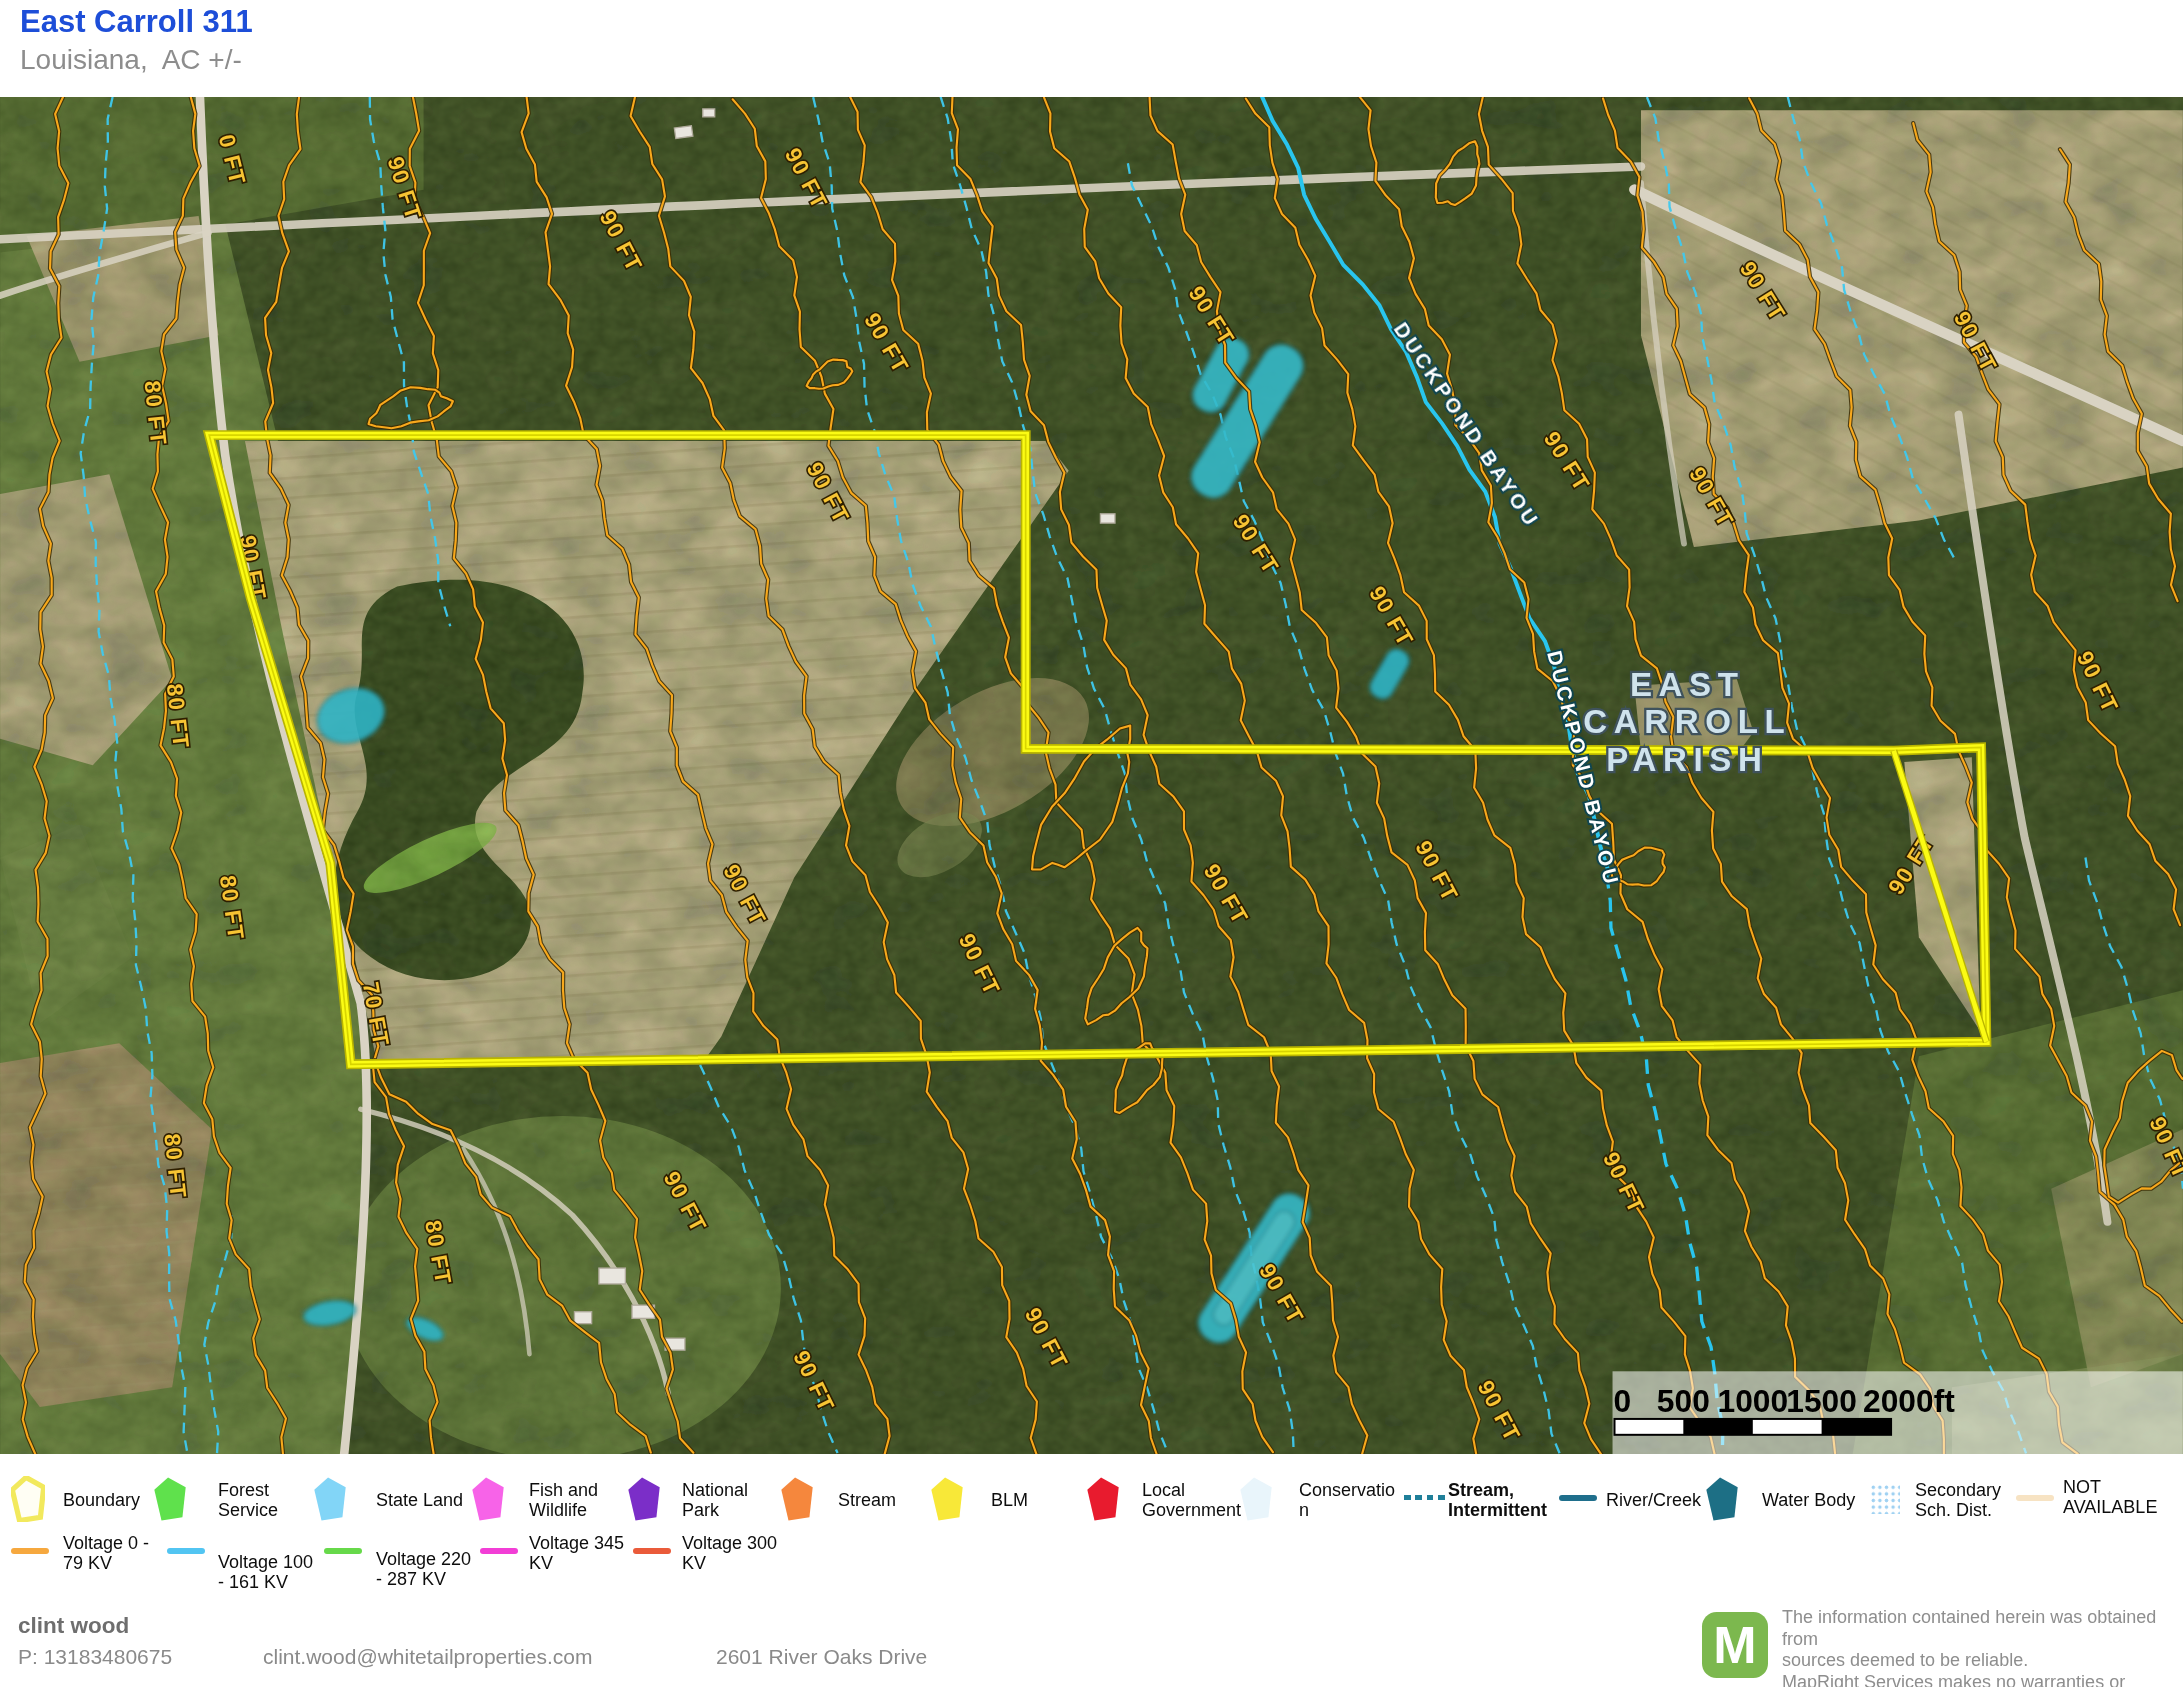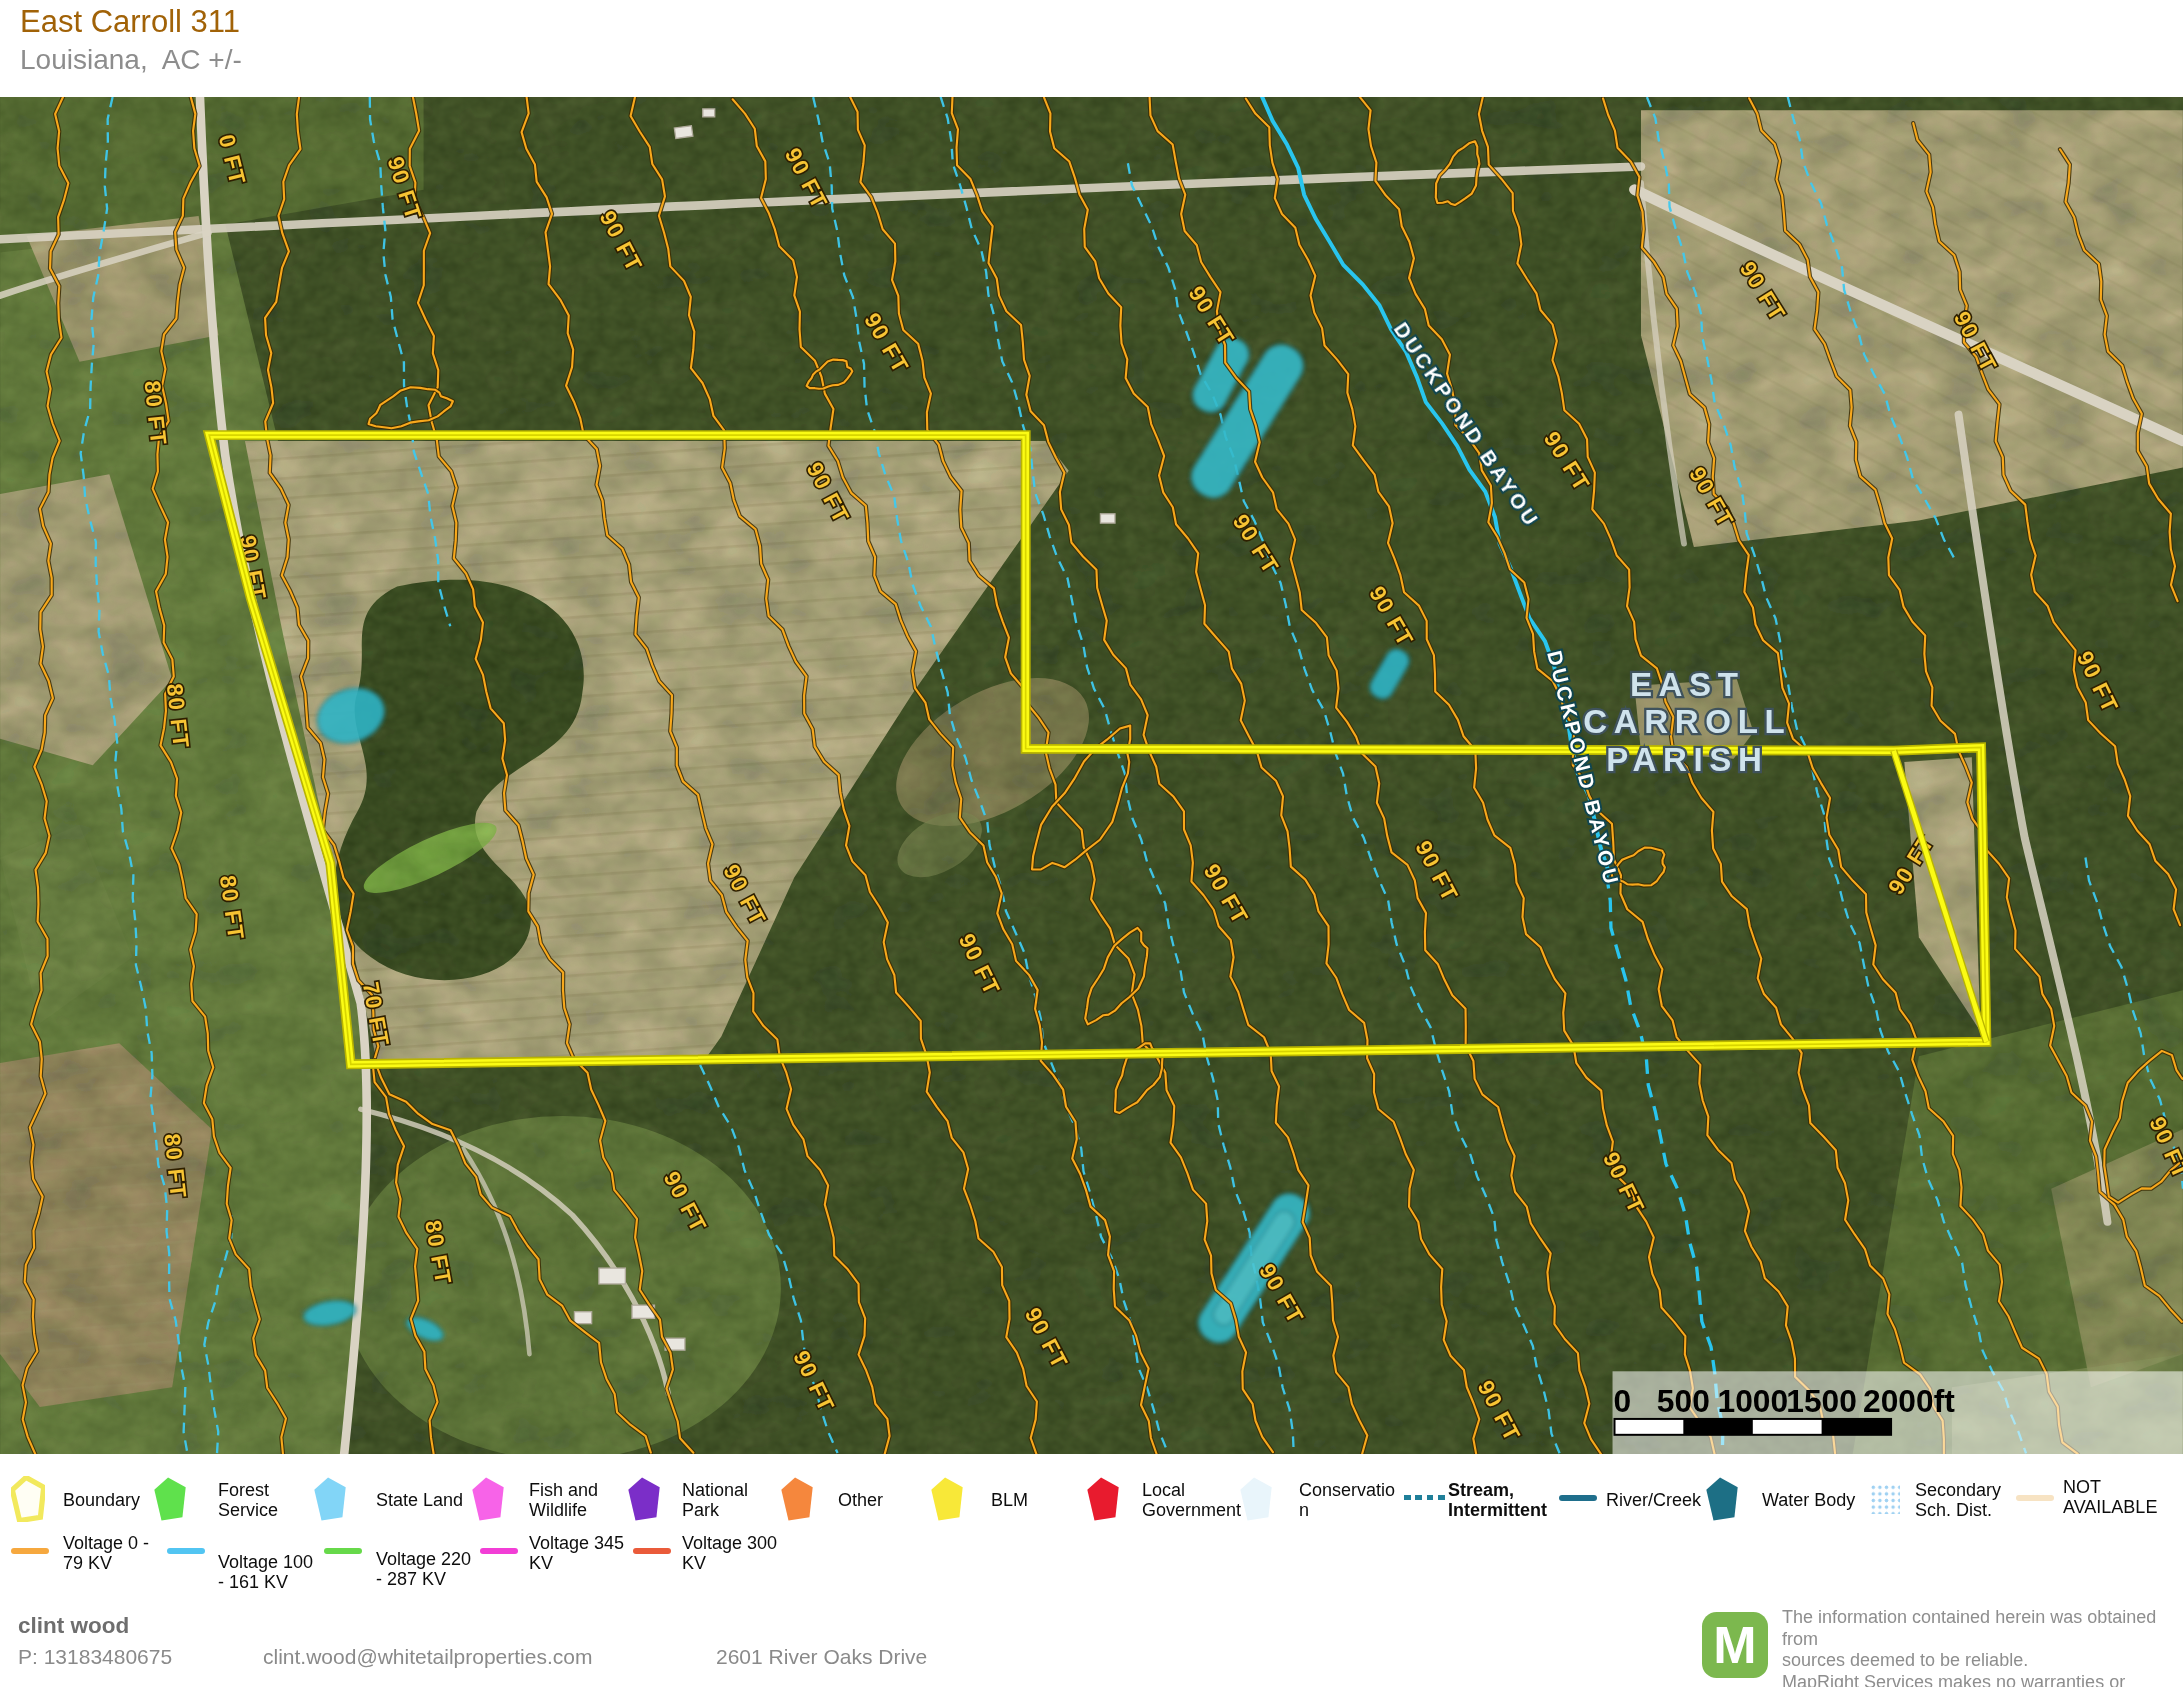--- a/index.html
+++ b/index.html
@@ -1,19 +1,19 @@
 <!DOCTYPE html>
 <html style="font-size:10.6px"><head>
 <meta charset="utf-8">
 <style>
   html,body{margin:0;padding:0;background:#fff;}
   body{width:2183px;height:1688px;position:relative;overflow:hidden;
        font-family:"Liberation Sans",sans-serif;-webkit-font-smoothing:antialiased;}
   .hdr{position:absolute;left:20px;top:4px;}
-  .title{font-size:31px;font-weight:400;color:#a16207;letter-spacing:0px;}
+  .title{font-size:31px;font-weight:700;color:#1d4ed8;letter-spacing:0px;}
   .subtitle{font-size:28px;font-weight:400;color:#8d8d8d;margin-top:4px;white-space:pre;}
   #map-wrap{position:absolute;left:0;top:97px;width:2183px;height:1357px;background:#3c4d26;}
   #map-svg{display:block}
   
   .ct-o{fill:none;stroke:#3a2a02;stroke-width:6.5;stroke-linejoin:round;stroke-linecap:round;opacity:.85}
   .ct-f{fill:none;stroke:#f7a81c;stroke-width:3.2;stroke-linejoin:round;stroke-linecap:round}
   .st{fill:none;stroke:#3ec9ef;stroke-width:3.5;stroke-dasharray:16 11;opacity:.95}
   .by{fill:none;stroke:#29c5ee;stroke-width:6;stroke-linecap:round}
   .byd{fill:none;stroke:#29c5ee;stroke-width:5;stroke-dasharray:22 14}
   .bd1{fill:none;stroke:#b9b400;stroke-width:15;stroke-linejoin:miter}
@@ -297,21 +297,21 @@
     <div class="lg-label" style="left: 529px; top: 45px;">Fish and
 Wildlife</div>
     <div class="lg-icon" style="left: 627px; top: 21px;"><svg width="34" height="46" viewBox="0 0 52 70">
         <path d="M23,2 L50,17 L45,63 L13,68 L2,21 Z" fill="#7b2ec8"></path>
       </svg></div>
     <div class="lg-label" style="left: 682px; top: 45px;">National
 Park</div>
     <div class="lg-icon" style="left: 780px; top: 21px;"><svg width="34" height="46" viewBox="0 0 52 70">
         <path d="M23,2 L50,17 L45,63 L13,68 L2,21 Z" fill="#f5873d"></path>
       </svg></div>
-    <div class="lg-label" style="left: 838px; top: 45px;">Other</div>
+    <div class="lg-label" style="left: 838px; top: 45px;">Stream</div>
     <div class="lg-icon" style="left: 930px; top: 21px;"><svg width="34" height="46" viewBox="0 0 52 70">
         <path d="M23,2 L50,17 L45,63 L13,68 L2,21 Z" fill="#f8e838"></path>
       </svg></div>
     <div class="lg-label" style="left: 991px; top: 45px;">BLM</div>
     <div class="lg-icon" style="left: 1086px; top: 21px;"><svg width="34" height="46" viewBox="0 0 52 70">
         <path d="M23,2 L50,17 L45,63 L13,68 L2,21 Z" fill="#e81b2e"></path>
       </svg></div>
     <div class="lg-label" style="left: 1142px; top: 45px;">Local
 Government</div>
     <div class="lg-icon" style="left: 1239px; top: 21px;"><svg width="34" height="46" viewBox="0 0 52 70">

